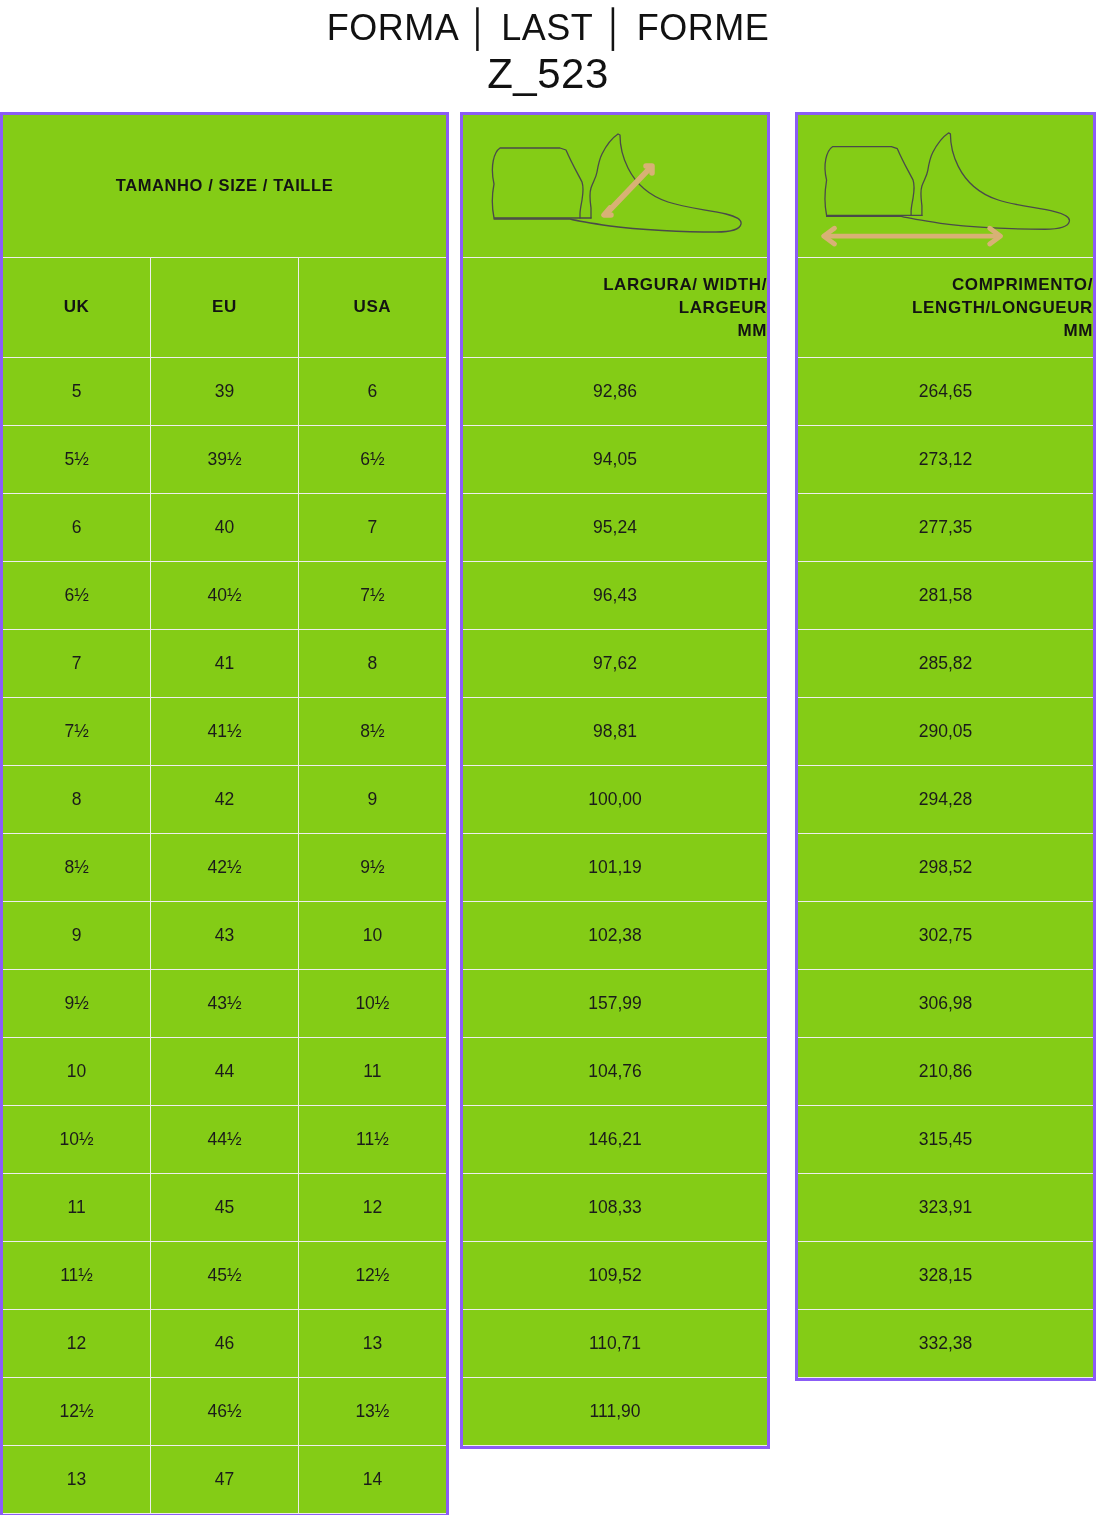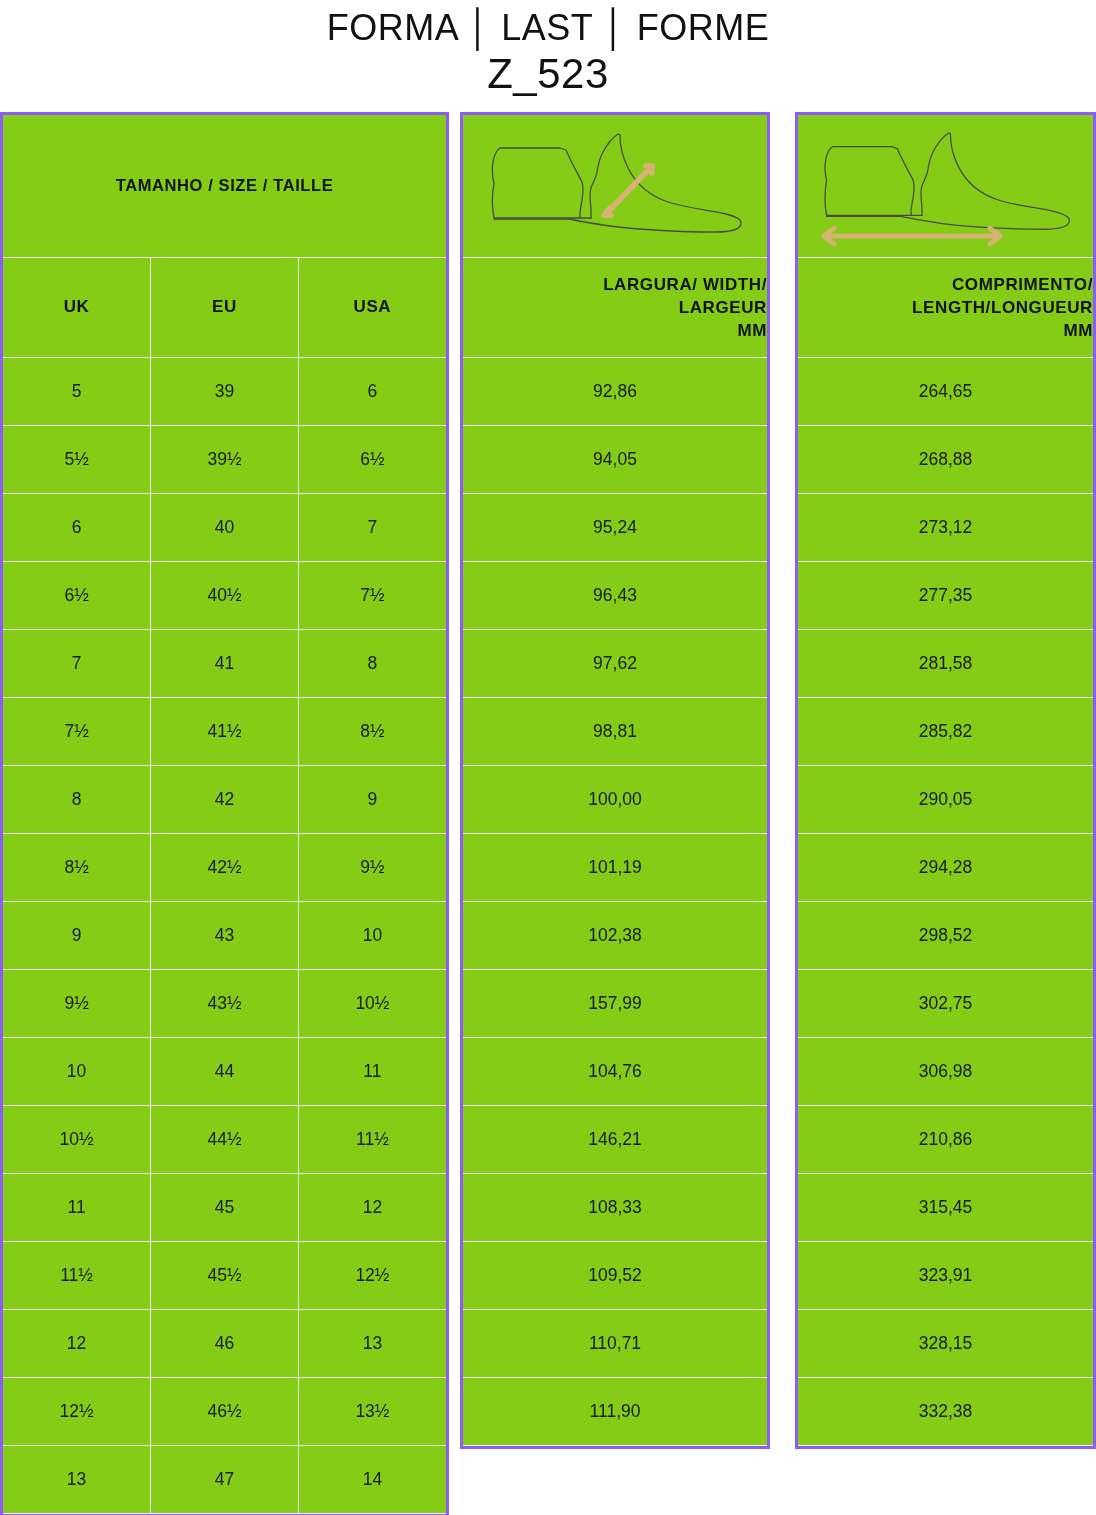--- a/index.html
+++ b/index.html
@@ -394,23 +394,20 @@
             <td class="head-ml">COMPRIMENTO/
 LENGTH/LONGUEUR
 MM</td>
           </tr>
         </tbody>
         <tbody id="length-body">
             <tr class="data-row">
               <td>264,65</td>
             </tr>
             <tr class="data-row">
-              <td>268,88</td>
-            </tr>
-            <tr class="data-row">
               <td>273,12</td>
             </tr>
             <tr class="data-row">
               <td>277,35</td>
             </tr>
             <tr class="data-row">
               <td>281,58</td>
             </tr>
             <tr class="data-row">
               <td>285,82</td>

